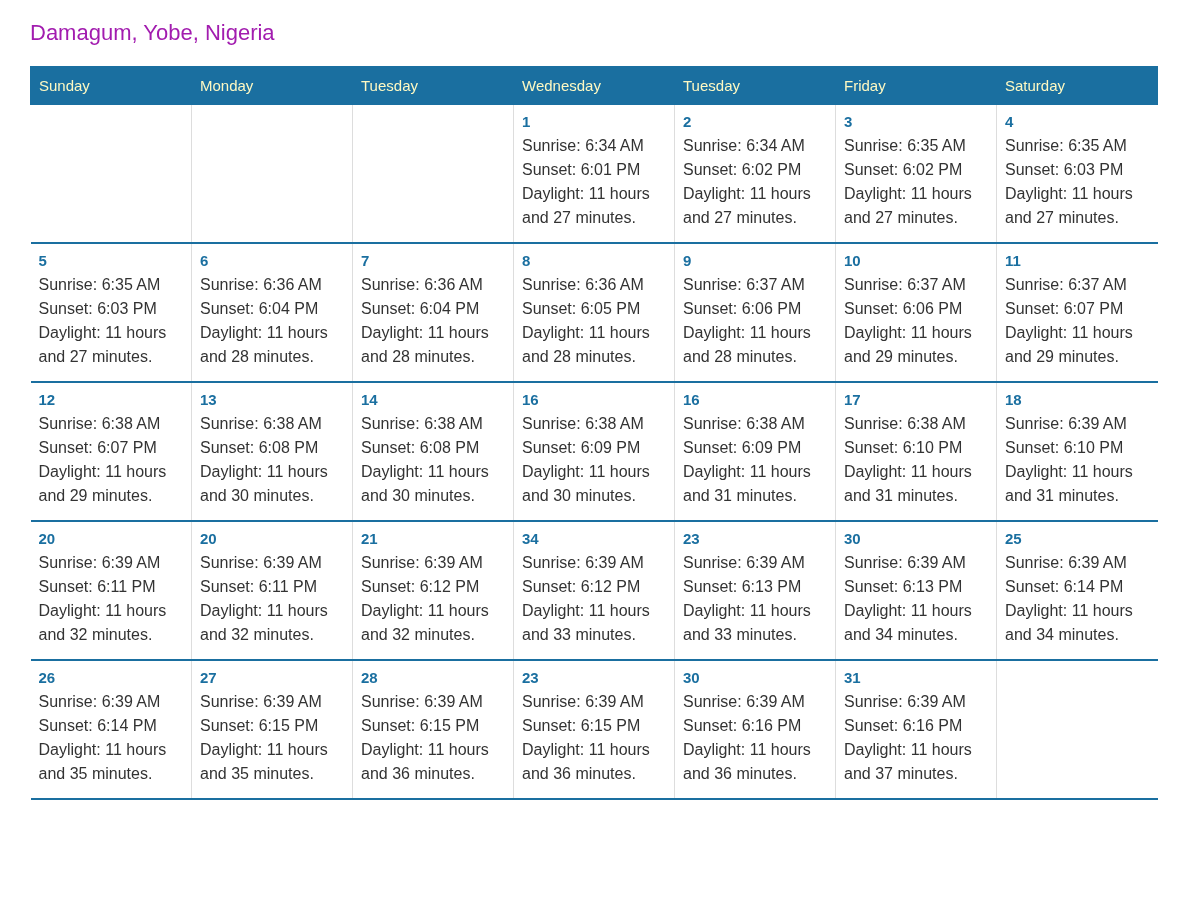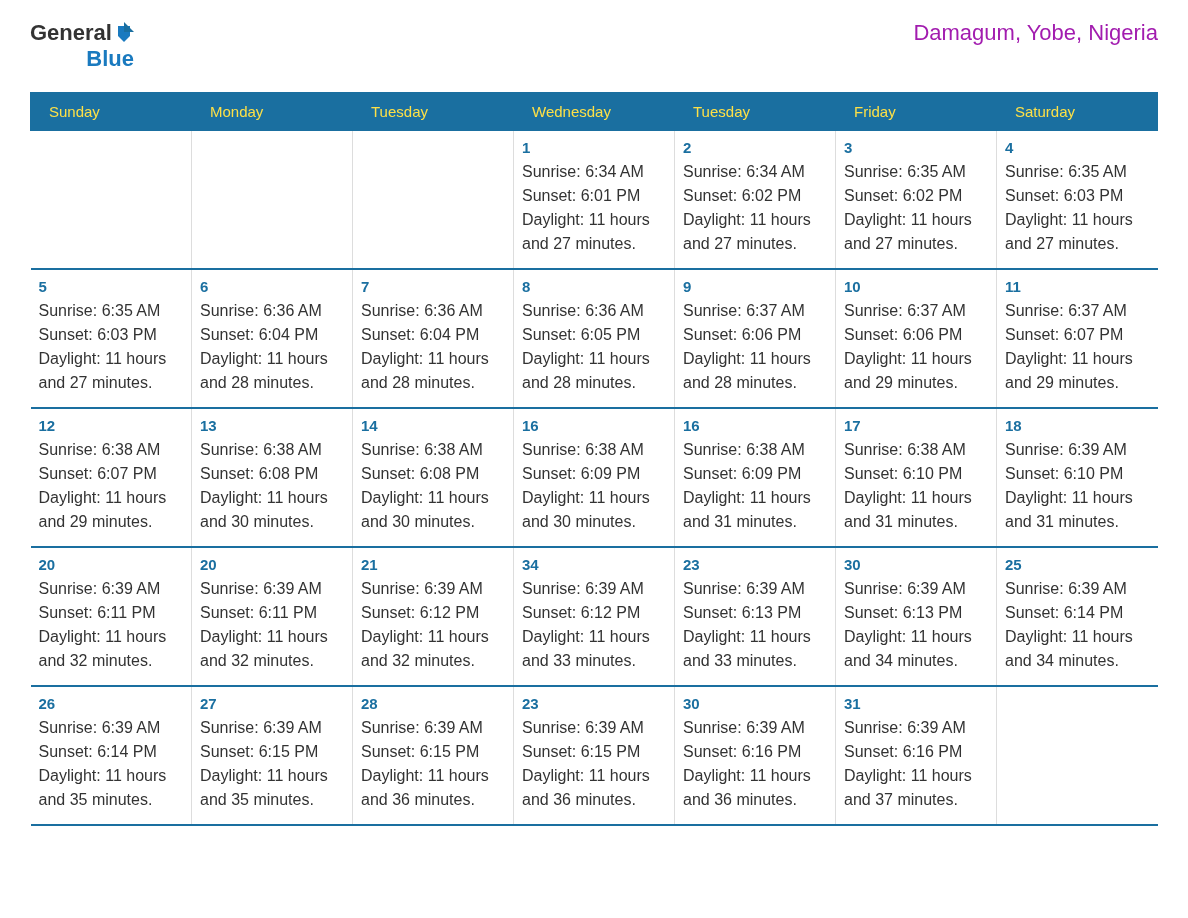--- a/index.html
+++ b/index.html
@@ -55,22 +55,22 @@
       font-weight: normal;
       color: #a21caf;
     }
     table {
       width: 100%;
       border-collapse: collapse;
       table-layout: fixed;
     }
     thead tr th {
       background-color: #1a6fa0;
-      color: #fde047;
-      padding: 10px 18px;
+      color: #fef9c3;
+      padding: 10px 8px;
       text-align: left;
       font-size: 15px;
       font-weight: normal;
       border: 1px solid #1a6fa0;
     }
     tbody tr {
       border-bottom: 2px solid #1a6fa0;
     }
     tbody tr td {
       vertical-align: top;
@@ -96,34 +96,20 @@
       line-height: 1.5;
     }
     .empty-cell {
       background: #fff;
     }
   </style>
 </head>
 <body>
 
 <div class="header">
-  <div class="logo">
-    <div class="logo-icon">
-      <div class="logo-line1">
-        <span class="logo-text-general">General</span>
-        <svg width="20" height="20" viewBox="0 0 20 20" style="margin-left:2px;margin-top:-2px;">
-          <polygon points="4,4 16,4 16,14 10,20 4,14" fill="#1a7abf"></polygon>
-          <polygon points="10,0 20,10 10,10" fill="#1a6fa0"></polygon>
-        </svg>
-      </div>
-      <div style="text-align:right;">
-        <span class="logo-text-blue">Blue</span>
-      </div>
-    </div>
-  </div>
   <div class="title-block">
     <h2>Damagum, Yobe, Nigeria</h2>
   </div>
 </div>
 
 <table>
   <thead>
     <tr>
     <th>Sunday</th>
         <th>Monday</th>

